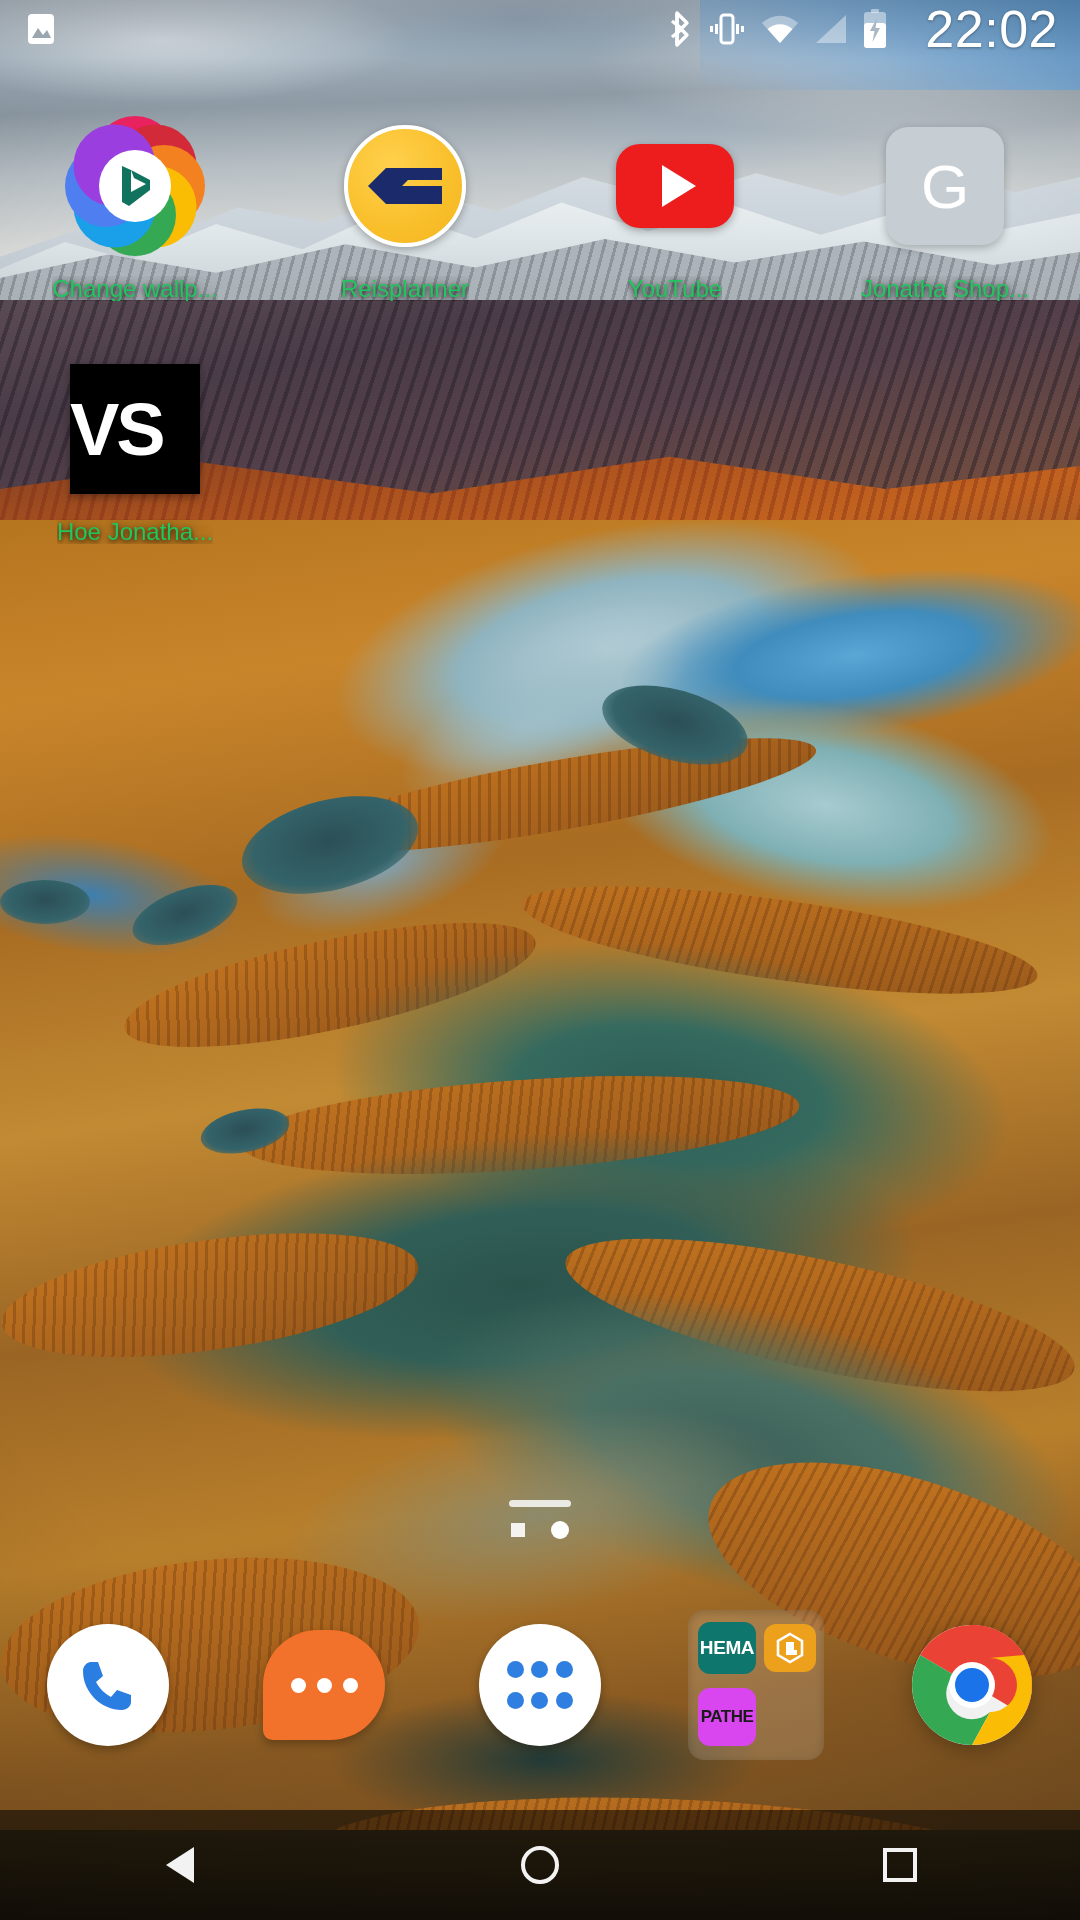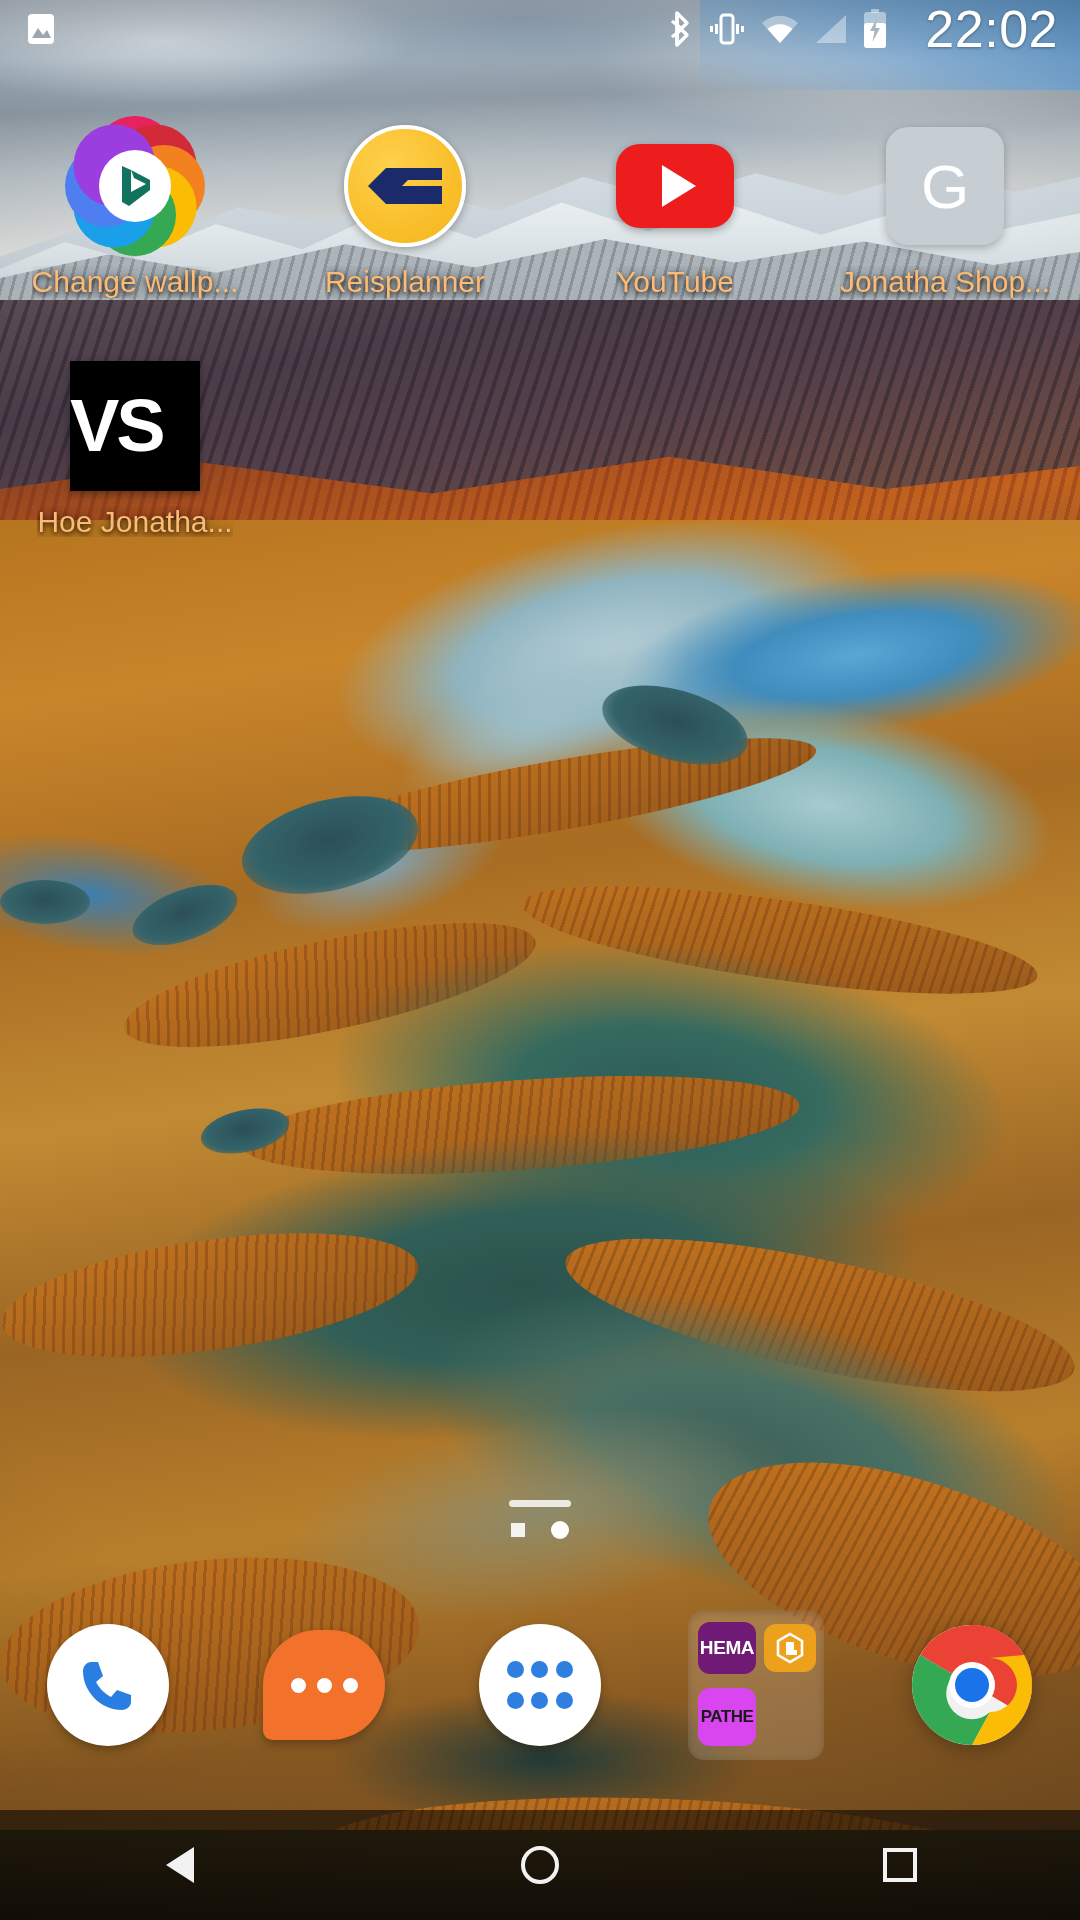--- a/index.html
+++ b/index.html
@@ -215,22 +215,22 @@
   .grid-row { display:flex; }
   .cell {
     width:270px; display:flex; flex-direction:column; align-items:center;
   }
   .cell-icon {
     width:136px; height:136px;
     display:flex; align-items:center; justify-content:center;
     position:relative;
   }
   .cell-label {
-    margin-top:12px;
-    font-size:30px; color:#fdba74; line-height:1.05;
+    margin-top:22px;
+    font-size:24px; color:#22c55e; line-height:1.05;
     white-space:nowrap;
     text-shadow:0 2px 5px rgba(0,0,0,.75), 0 0 14px rgba(0,0,0,.5);
     max-width:268px; overflow:hidden;
   }
   .row-gap { height:60px; }
 
   
   .ic-bing { width:136px; height:136px; position:relative; }
   .ic-bing .petal {
     position:absolute; width:82px; height:82px; border-radius:50%;
@@ -325,21 +325,21 @@
 
   .dk-folder {
     width:136px; height:150px; border-radius:16px;
     background:rgba(255,255,255,.16);
     position:relative;
     box-shadow:0 3px 9px rgba(0,0,0,.18) inset;
   }
   .fi { position:absolute; border-radius:12px; overflow:hidden; }
   .fi-hema {
     left:10px; top:12px; width:58px; height:52px;
-    background:#701a75;
+    background:#0f766e;
     display:flex; align-items:center; justify-content:center;
   }
   .fi-hema span { color:#fff; font-size:19px; font-weight:700; letter-spacing:-.4px; }
   .fi-hex {
     left:76px; top:14px; width:52px; height:48px;
     background:#eda01c;
     display:flex; align-items:center; justify-content:center;
   }
   .fi-pathe {
     left:10px; top:78px; width:58px; height:58px;

